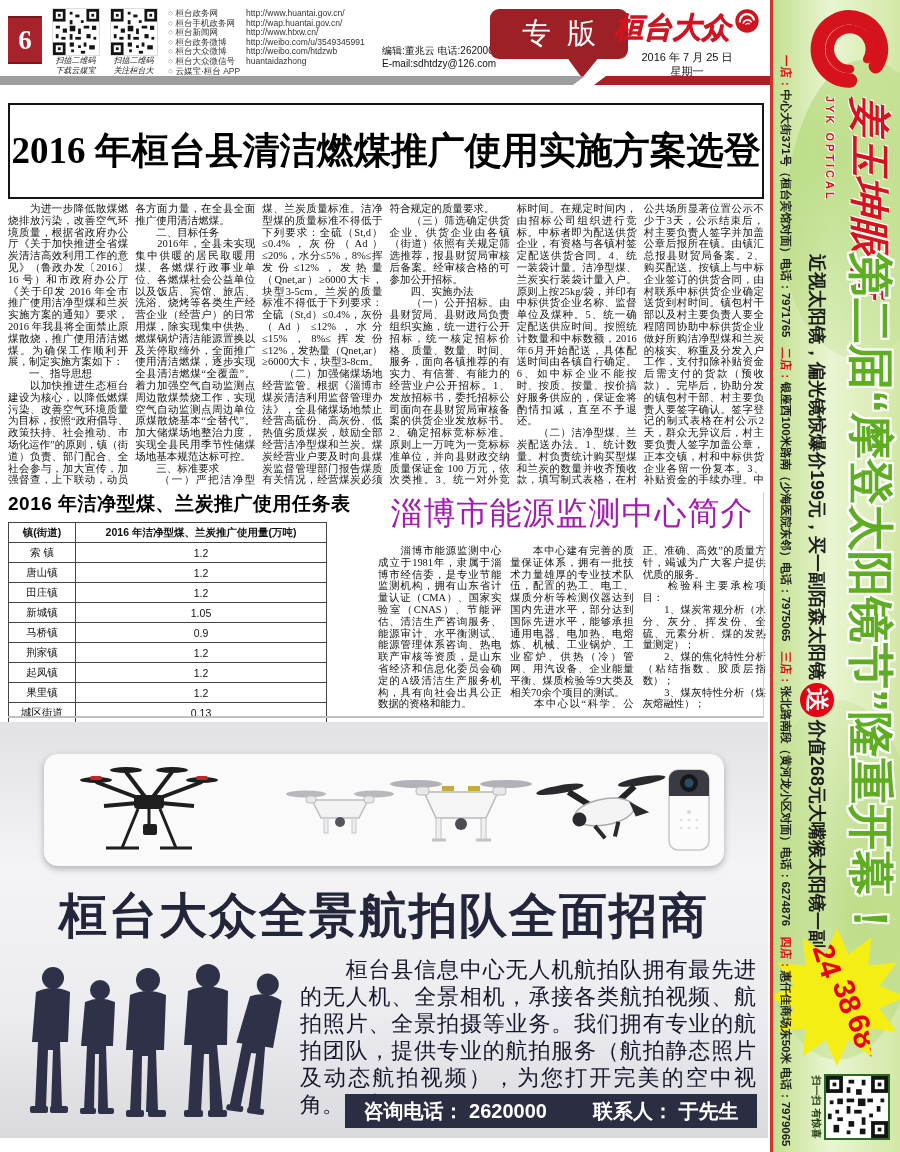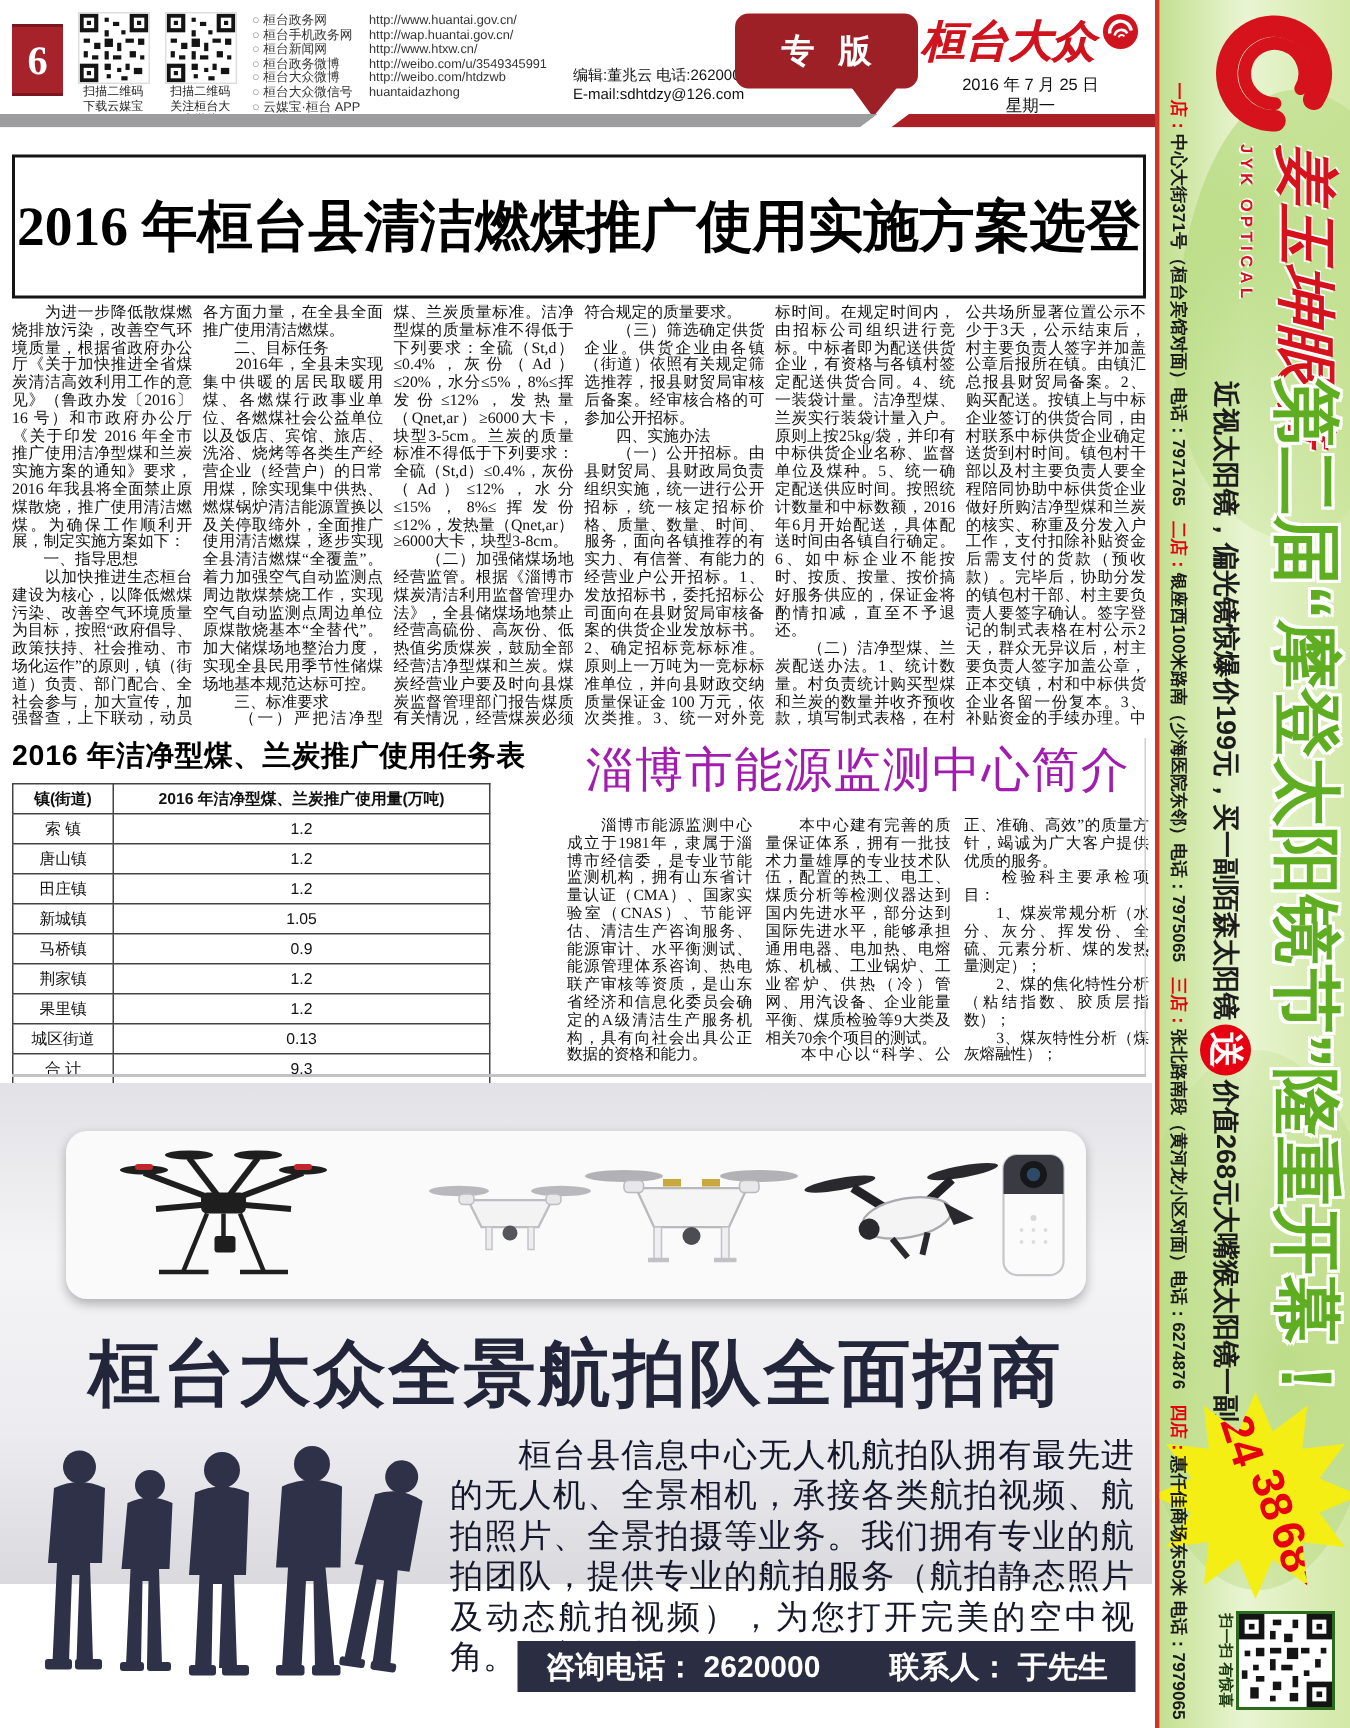--- a/index.html
+++ b/index.html
@@ -3,32 +3,32 @@
 <meta charset="utf-8">
 <style>
   html,body{margin:0;padding:0;background:#ffffff;}
   #page{position:relative;width:900px;height:1152px;overflow:hidden;background:#fff;
         font-family:"Liberation Serif","DejaVu Serif",serif;}
   
   #header{position:absolute;left:0;top:0;width:770px;height:100px;}
   .pagenum{position:absolute;left:8px;top:16px;width:34px;height:44px;background:#a6232c;
            color:#fff;font-size:27px;font-weight:bold;display:flex;align-items:center;justify-content:center;
            border-top:2px solid #7c151d;border-bottom:2px solid #7c151d;}
-  .qrbox{position:absolute;top:8px;width:47px;text-align:center;}
+  .qrbox{position:absolute;top:8px;width:47px;text-align:center;font-style:italic;}
   .qrbox svg{width:46px;height:46px;display:block;border:1px solid #ddd;}
   .qrcap{font-size:8px;line-height:9.5px;color:#222;font-family:"Liberation Sans",sans-serif;}
   #links{position:absolute;left:168px;top:9px;font-family:"Liberation Sans",sans-serif;font-size:8.5px;color:#333;}
   .lrow{display:flex;line-height:9.6px;white-space:nowrap;}
   .lrow .nm{width:78px;}
   .lrow .nm::before{content:"○ ";color:#888;}
   .lrow .url{color:#333;}
   #editor{position:absolute;left:382px;top:44px;font-size:10px;line-height:13px;color:#111;
           font-family:"Liberation Sans",sans-serif;white-space:nowrap;}
-  .badge{position:absolute;left:490px;top:9px;width:122px;height:50px;background:#9d2027;border-radius:9px;
-         color:#fff;font-size:22px;font-weight:bold;display:flex;align-items:center;justify-content:center;
+  .badge{position:absolute;left:490px;top:9px;width:138px;height:50px;background:#9d2027;border-radius:9px;
+         color:#fff;font-size:29px;font-weight:normal;display:flex;align-items:center;justify-content:center;
          letter-spacing:16px;padding-left:16px;box-sizing:border-box;}
   .badge-tail{position:absolute;left:560px;top:56px;width:40px;height:22px;background:#9d2027;
               clip-path:polygon(15% 0,100% 0,55% 100%);}
   .masthead{position:absolute;left:612px;top:8px;width:150px;text-align:center;}
   .mh-row{display:flex;align-items:flex-start;justify-content:center;gap:4px;}
   .mh-text{color:#cf1420;font-size:29px;font-weight:bold;font-style:italic;white-space:nowrap;
            text-shadow:0.5px 0.5px 0 #cf1420;}
   .mh-logo svg{width:26px;height:26px;}
   .mh-date{font-size:11px;color:#111;line-height:14px;margin-top:2px;font-family:"Liberation Sans",sans-serif;}
   .bar-gray{position:absolute;left:0;top:76px;width:585px;height:9px;background:#9d9da0;
@@ -52,21 +52,21 @@
   table.task th{font-weight:bold;}
   table.task td.town{width:62px;}
   
   #a2{position:absolute;left:378px;top:492px;width:388px;height:226px;overflow:hidden;}
   #a2 h2{margin:0;font-size:32px;font-weight:normal;color:#a21caf;text-align:center;letter-spacing:1px;white-space:nowrap;}
   #a2body{margin-top:9px;height:168px;column-count:3;column-gap:9px;font-size:10.4px;line-height:11.8px;
           text-align:justify;white-space:pre-wrap;color:#111;overflow:hidden;}
   .rule-bottom{position:absolute;left:8px;top:716px;width:756px;height:2px;background:#c2c2c4;}
   .rule-right{position:absolute;left:763px;top:492px;width:1px;height:224px;background:#cfcfcf;}
   
-  #ad{position:absolute;left:0;top:722px;width:768px;height:334px;
+  #ad{position:absolute;left:0;top:722px;width:768px;height:416px;
       background:linear-gradient(180deg,#e2e2e6 0%,#f4f4f6 35%,#ececf0 70%,#dadade 100%);
       font-family:"Liberation Sans",sans-serif;}
   #dronepanel{position:absolute;left:44px;top:32px;width:680px;height:112px;background:#fafafb;
               border-radius:14px;box-shadow:0 3px 7px rgba(0,0,0,0.28);overflow:hidden;}
   #adheadline{position:absolute;left:0;top:162px;width:768px;text-align:center;font-size:48px;font-weight:900;
               color:#23253a;letter-spacing:2px;white-space:nowrap;}
   #silhouettes{position:absolute;left:8px;top:228px;width:290px;height:190px;}
   #adbody{position:absolute;left:300px;top:234px;width:456px;font-size:22px;line-height:27px;color:#15182c;
           white-space:pre-wrap;text-align:justify;}
   #adcontact{position:absolute;left:345px;top:372px;width:412px;height:34px;background:#2b2d42;color:#fff;
@@ -268,20 +268,24 @@
           </tr>
       <tr>
             <td class="town">马桥镇</td>
             <td>0.9</td>
           </tr>
       <tr>
             <td class="town">荆家镇</td>
             <td>1.2</td>
           </tr>
       <tr>
+            <td class="town">起凤镇</td>
+            <td>1.2</td>
+          </tr>
+      <tr>
             <td class="town">果里镇</td>
             <td>1.2</td>
           </tr>
       <tr>
             <td class="town">城区街道</td>
             <td>0.13</td>
           </tr>
       <tr>
             <td class="town">合 计</td>
             <td>9.3</td>

